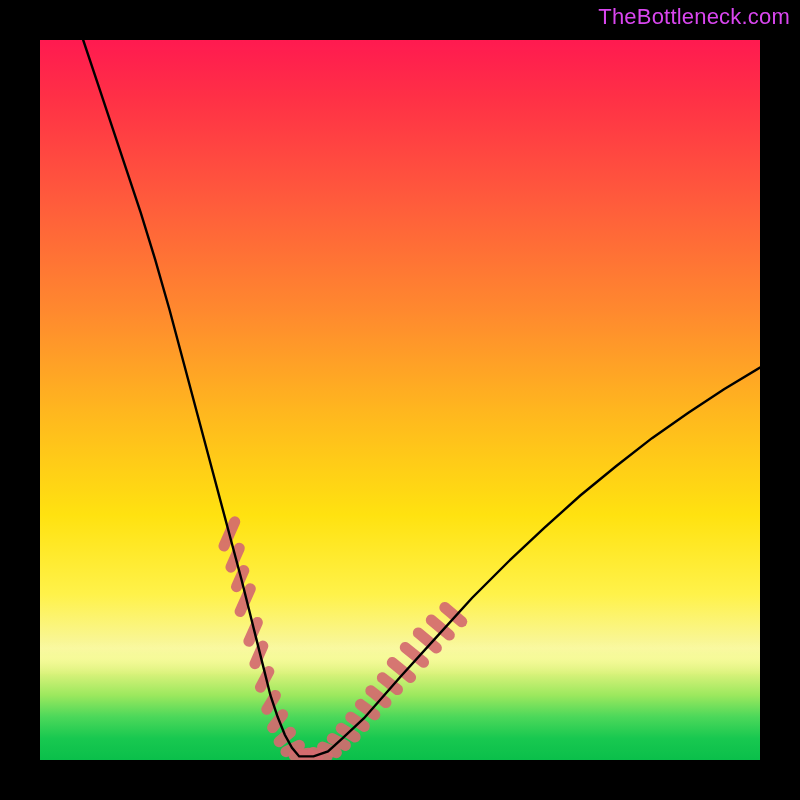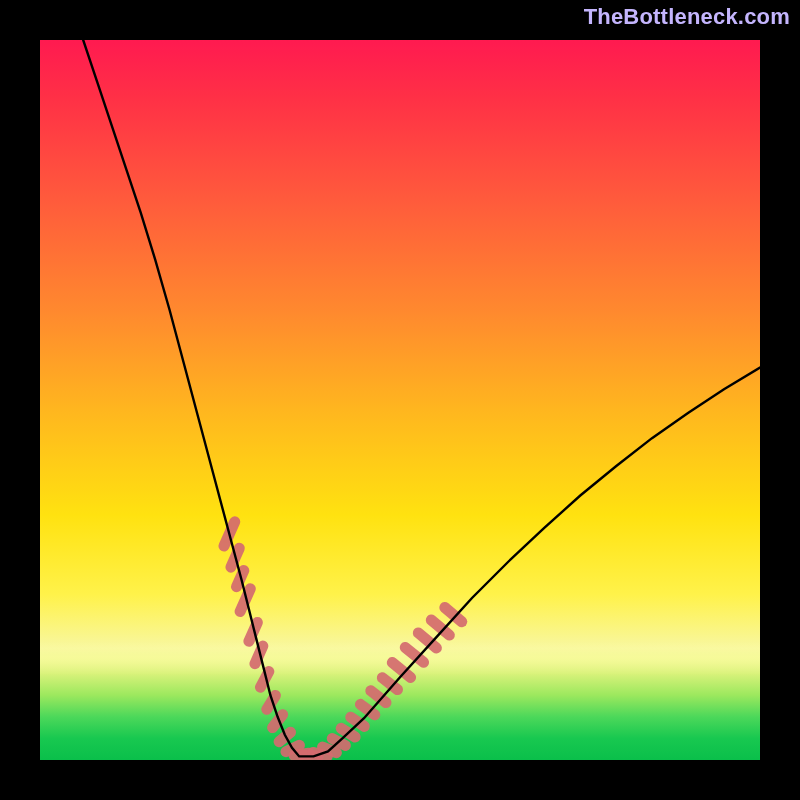--- a/index.html
+++ b/index.html
@@ -14,23 +14,23 @@
   .frame {
     position: relative;
     width: 800px;
     height: 800px;
     background: #000;
   }
   .watermark {
     position: absolute;
     top: 4px;
     right: 10px;
-    color: #c4b5fd;
+    color: #d946ef;
     font-size: 22px;
-    font-weight: 700;
+    font-weight: 400;
     letter-spacing: 0.2px;
     z-index: 3;
   }
   .plot-area {
     position: absolute;
     left: 40px;
     top: 40px;
     width: 720px;
     height: 720px;
     overflow: hidden;

